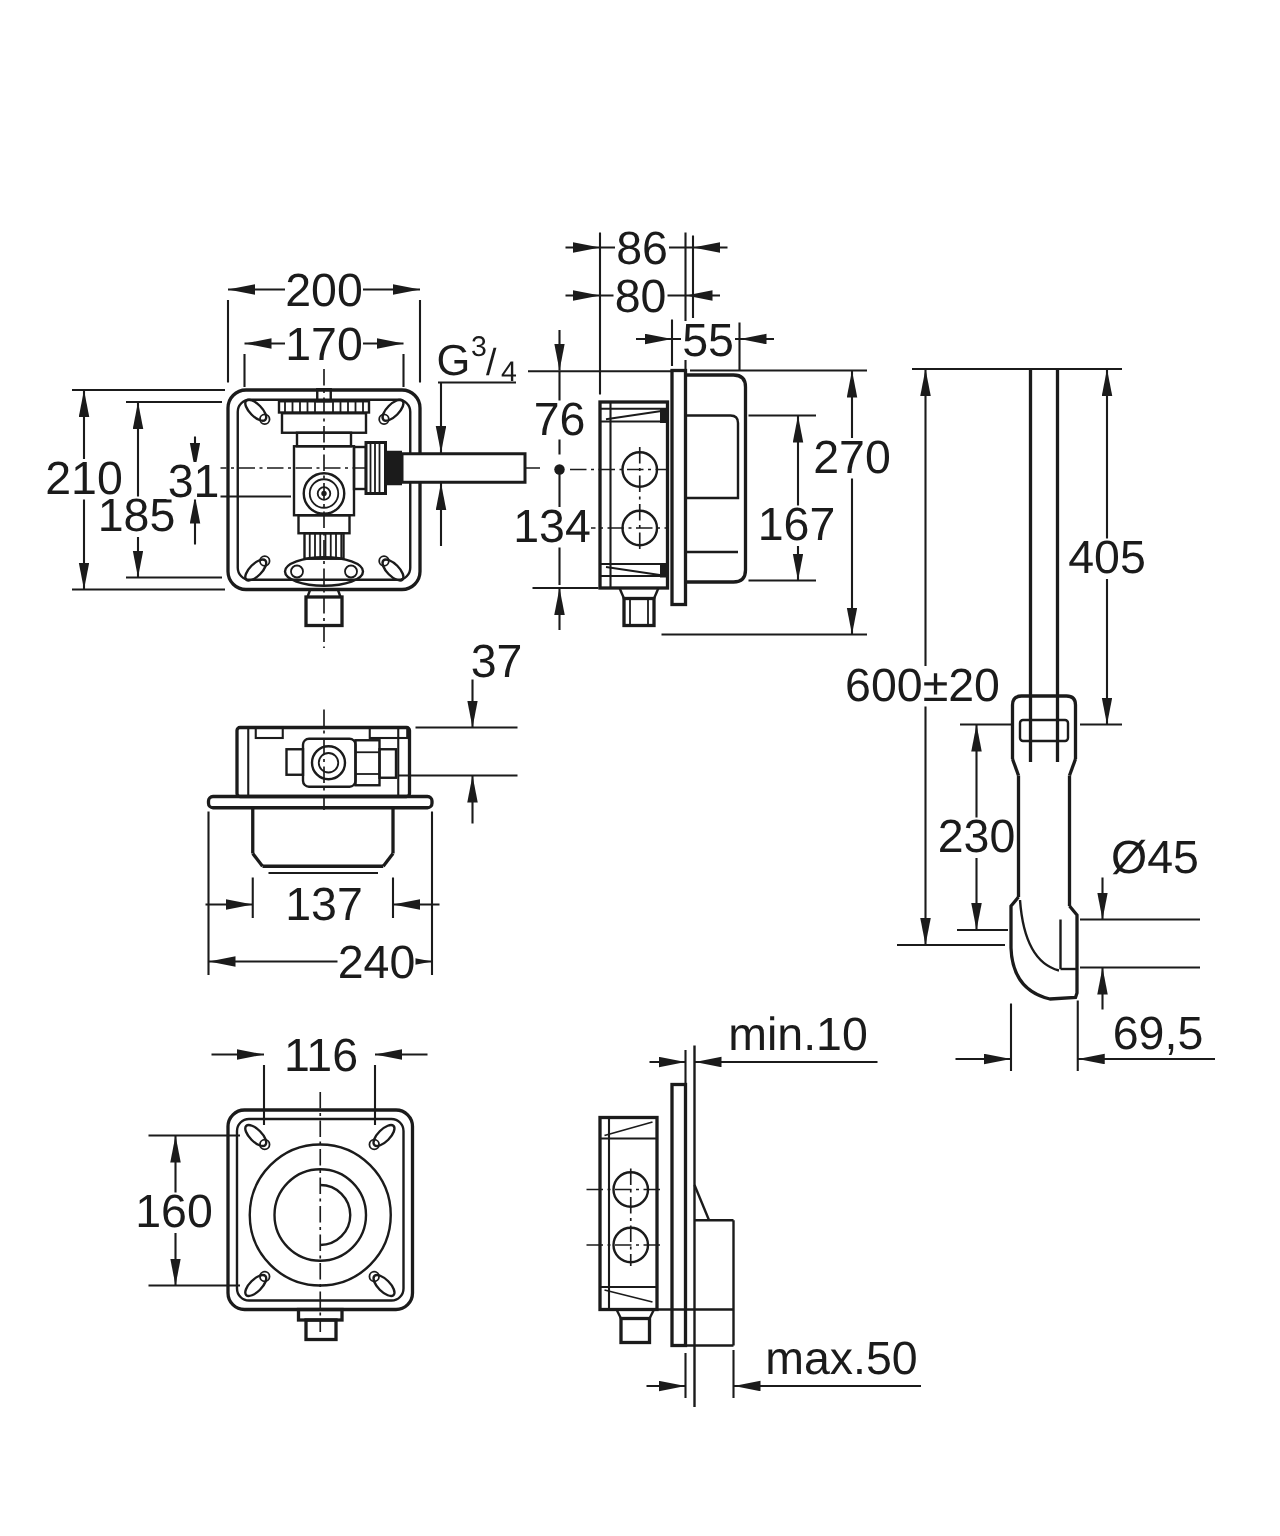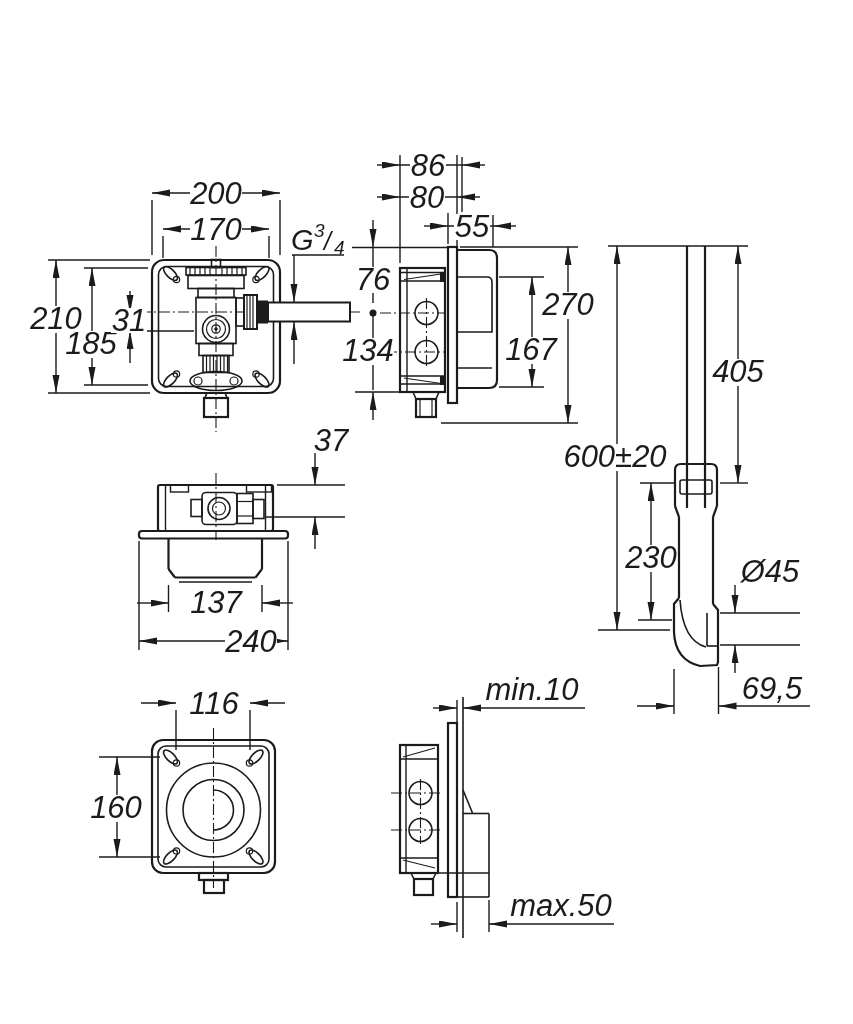--- a/index.html
+++ b/index.html
@@ -1,17 +1,17 @@
 <!DOCTYPE html>
 <html><head>
 <meta charset="utf-8">
 <title>Drawing</title>
 <style>
   html,body{margin:0;padding:0;background:#fff;}
-  .page{position:relative;width:853px;height:1024px;background:#ffffff;overflow:hidden;font-style:italic;}
+  .page{position:relative;width:853px;height:1024px;background:#ffffff;overflow:hidden;}
   svg{position:absolute;left:0;top:0;}
   text{font-family:"Liberation Sans","DejaVu Sans",sans-serif;fill:#1b1b1b;}
   .dim{font-size:31px;}
   .dimS{font-size:19px;}
   .dimM{font-size:25px;}
   .dimC{font-size:29px;}
   .obj{stroke:#1b1b1b;stroke-width:2.2;fill:none;}
   .obj2{stroke:#1b1b1b;stroke-width:1.6;fill:none;}
   .thin{stroke:#1b1b1b;stroke-width:1.2;fill:none;}
   .dl{stroke:#1b1b1b;stroke-width:1.4;fill:none;}

